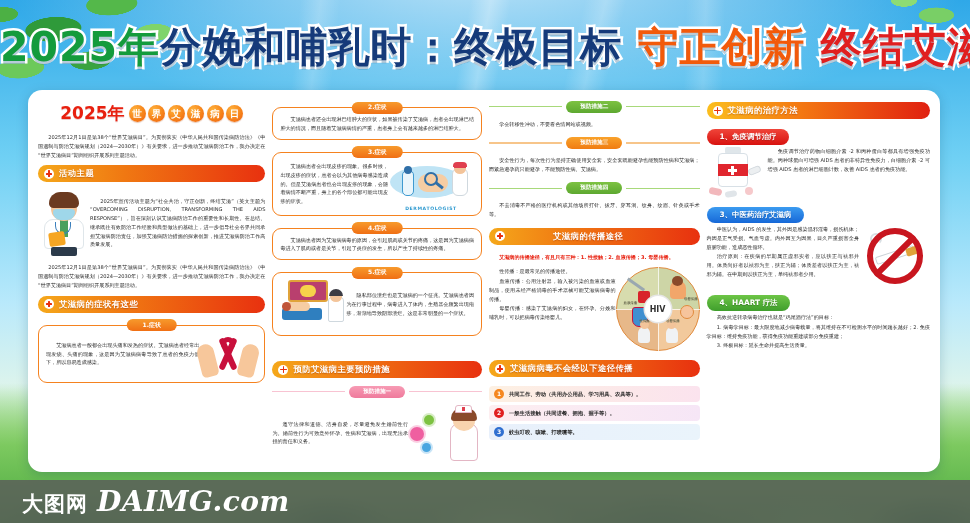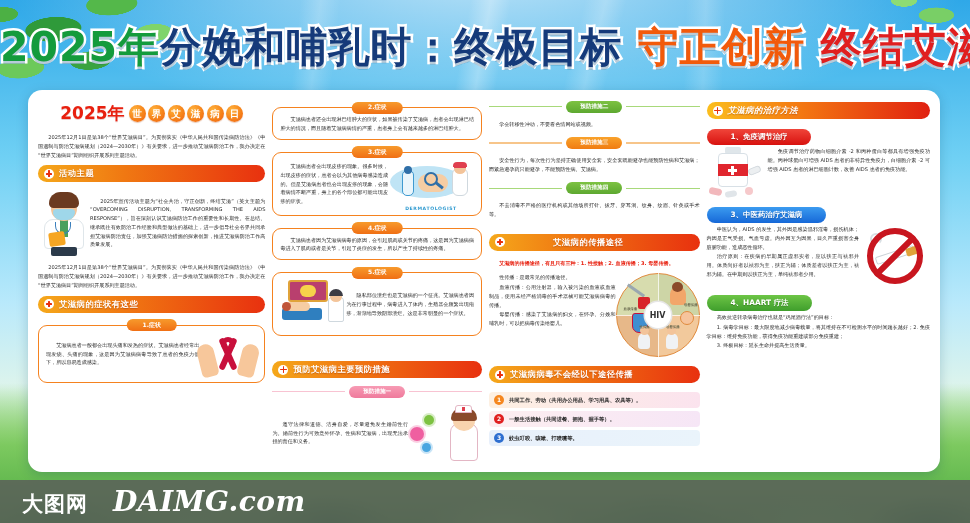--- a/index.html
+++ b/index.html
@@ -178,21 +178,21 @@
     font-family:"DejaVu Sans","Liberation Sans",sans-serif;
   }
   .n1 { background:#f5871f; }
   .n2 { background:#e02020; }
   .n3 { background:#2f6fd0; }
   .nt-item .body-text { font-weight:bold; font-size:5.3px; }
 
   
   .tx-head {
     display:inline-block; color:#fff; font-size:7.4px; font-weight:bold;
-    border-radius:10px; padding:3px 24px; margin:5px 0 2px;
+    border-radius:10px; padding:3px 13px; margin:5px 0 2px;
     font-family:"DejaVu Sans","Liberation Sans",sans-serif;
     text-shadow:0 1px 1px rgba(0,0,0,.22);
   }
   .tx-red    { background:linear-gradient(180deg,#f0453a,#d8120f); }
   .tx-orange { background:linear-gradient(180deg,#fbb130,#f07e13); }
   .tx-blue   { background:linear-gradient(180deg,#3b9bf0,#1668d8); }
   .tx-green  { background:linear-gradient(180deg,#6dc546,#3f9e2c); }
 
   .tx-row { display:flex; gap:5px; align-items:flex-start; }
   .tx-row .body-text { flex:1; }
@@ -322,21 +322,21 @@
   .ill-nosmoke .slash { position:absolute; left:3px; top:28px; width:56px; height:6px; background:#c8161f; transform:rotate(-45deg); border-radius:3px; }
   .ill-nosmoke .smoke { position:absolute; left:6px; top:8px; width:12px; height:12px; border-radius:50%; border:2px solid #d9dfe3; border-bottom-color:transparent; }
 
   
   .footer {
     position:absolute; left:0; bottom:0; width:100%; height:43px;
     background:rgba(90,90,90,.82);
     display:flex; align-items:center; justify-content:space-between;
     padding:0 22px;
   }
-  .wm-left { display:flex; align-items:baseline; gap:25px; }
+  .wm-left { display:flex; align-items:baseline; gap:9px; }
   .wm-cn { color:#fff; font-size:21px; font-weight:bold; letter-spacing:1px;
            font-family:"DejaVu Sans","Liberation Sans",sans-serif; }
   .wm-en { color:#fff; font-size:28px; font-weight:bold; font-style:italic; letter-spacing:.5px;
            font-family:"DejaVu Serif","Liberation Serif",serif; }
   .wm-right { color:#fff; font-size:19px; font-weight:bold; letter-spacing:.5px;
               font-family:"DejaVu Sans","Liberation Sans",sans-serif; }
 </style>
 </head>
 <body>
 
@@ -528,21 +528,21 @@
 
     <div class="pm-head pm-green">
       <span class="line"></span>
       <span class="pill">预防措施四</span>
       <span class="line"></span>
     </div>
     <div class="body-text">
       <p>不去消毒不严格的医疗机构或其他场所打针、拔牙、穿耳洞、纹身、纹眉、针灸或手术等。</p>
     </div>
 
-    <div class="sec-head" style="margin-top:9px;gap:48px;">
+    <div class="sec-head" style="margin-top:3px;gap:48px;">
       <span class="cross"></span>
       <span class="lbl">艾滋病的传播途径</span>
     </div>
 
     <div class="body-text" style="margin-top:3px;">
       <p class="hl-red">艾滋病的传播途径，有且只有三种：1. 性接触；2. 血液传播；3. 母婴传播。</p>
     </div>
 
     <div class="sym-row" style="align-items:flex-start;">
       <div class="body-text">
@@ -588,21 +588,21 @@
       </div>
       <div class="nt-item nt-3">
         <span class="nt-num n3">3</span>
         <span class="body-text">蚊虫叮咬、咳嗽、打喷嚏等。</span>
       </div>
     </div>
   </div>
 
   <div class="col col4">
 
-    <div class="sec-head redstart" style="margin-top:4px;font-style:italic;">
+    <div class="sec-head redstart" style="margin-top:4px;">
       <span class="cross"></span>
       <span class="lbl">艾滋病的治疗方法</span>
     </div>
 
     <div>
       <div class="tx-head tx-red">1、免疫调节治疗</div>
       <div class="tx-row">
         <div class="ill ill-bottle">
           <div class="neck"></div>
             <div class="jar"></div>

